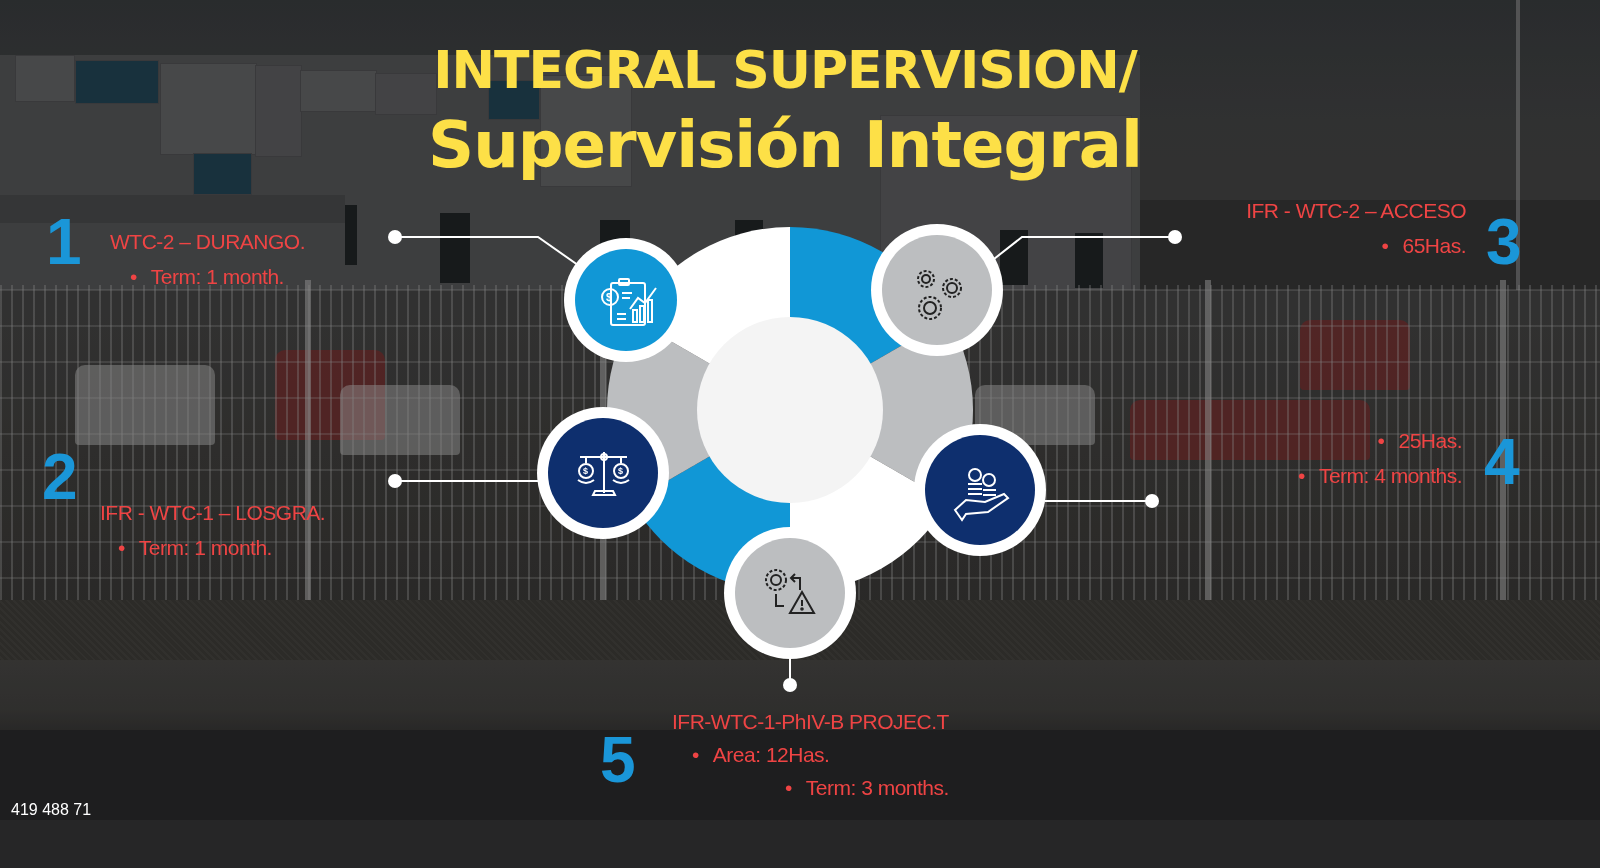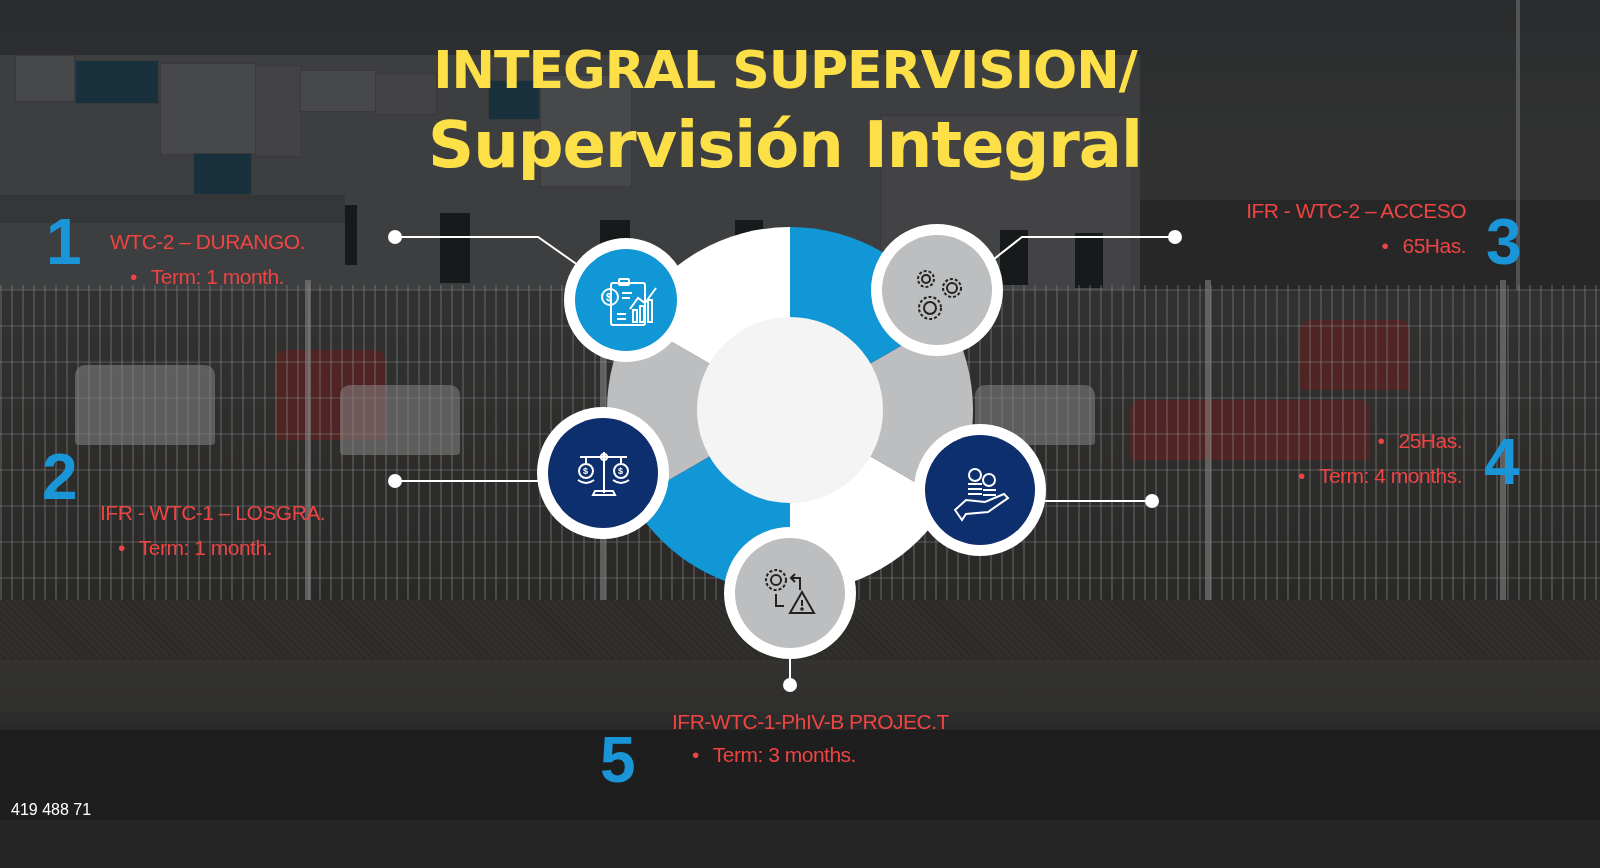--- a/index.html
+++ b/index.html
@@ -235,16 +235,17 @@
 
 <div class="num" style="left:1484px;top:430px;">4</div>
 <div class="block right" style="right:138px;top:423px;">
   <div class="bul"><span>25Has.</span></div>
   <div class="bul"><span>Term: 4 months.</span></div>
 </div>
 
 <div class="num" style="left:600px;top:728px;">5</div>
 <div class="block" style="left:672px;top:705px;line-height:33px;">
   <div>IFR-WTC-1-PhIV-B PROJEC.T</div>
-  <div class="bul" style="padding-left:20px;"><span>Term: 3 months.</span></div>
+  <div class="bul" style="padding-left:20px;"><span>Area: 12Has.</span></div>
+  <div class="bul" style="padding-left:20px;text-align:right;"><span>Term: 3 months.</span></div>
 </div>
 
 <div class="footer-id">419 488 71</div>
 
 </body></html>

